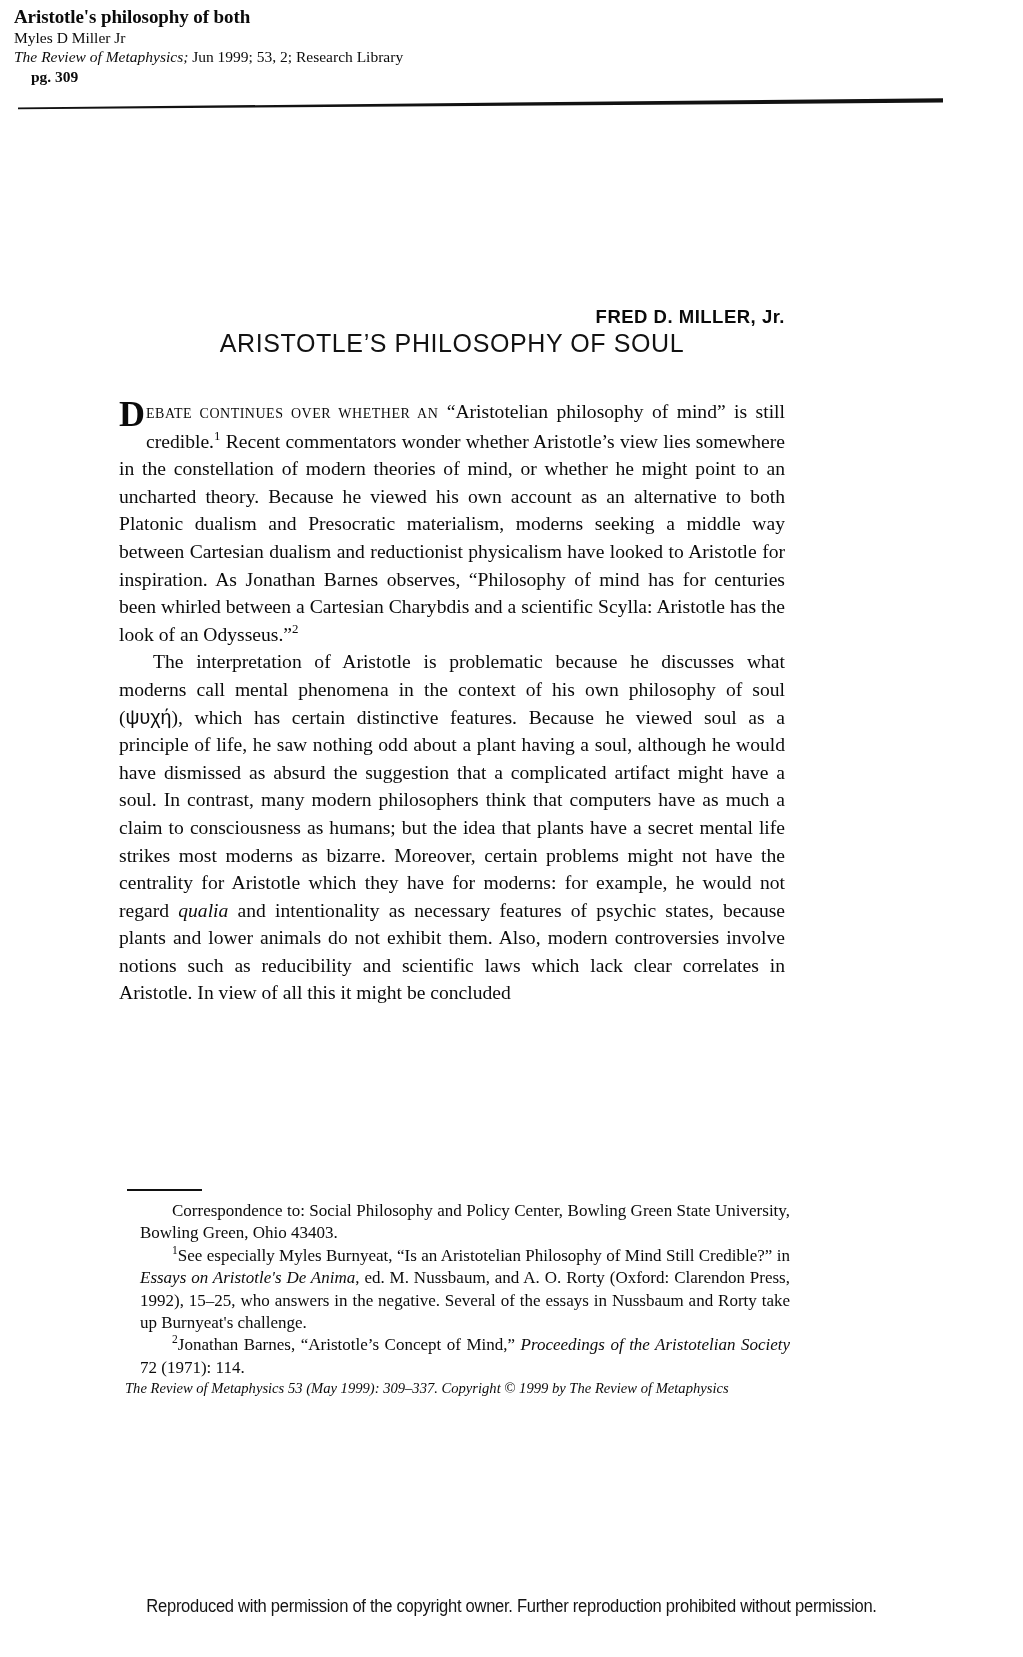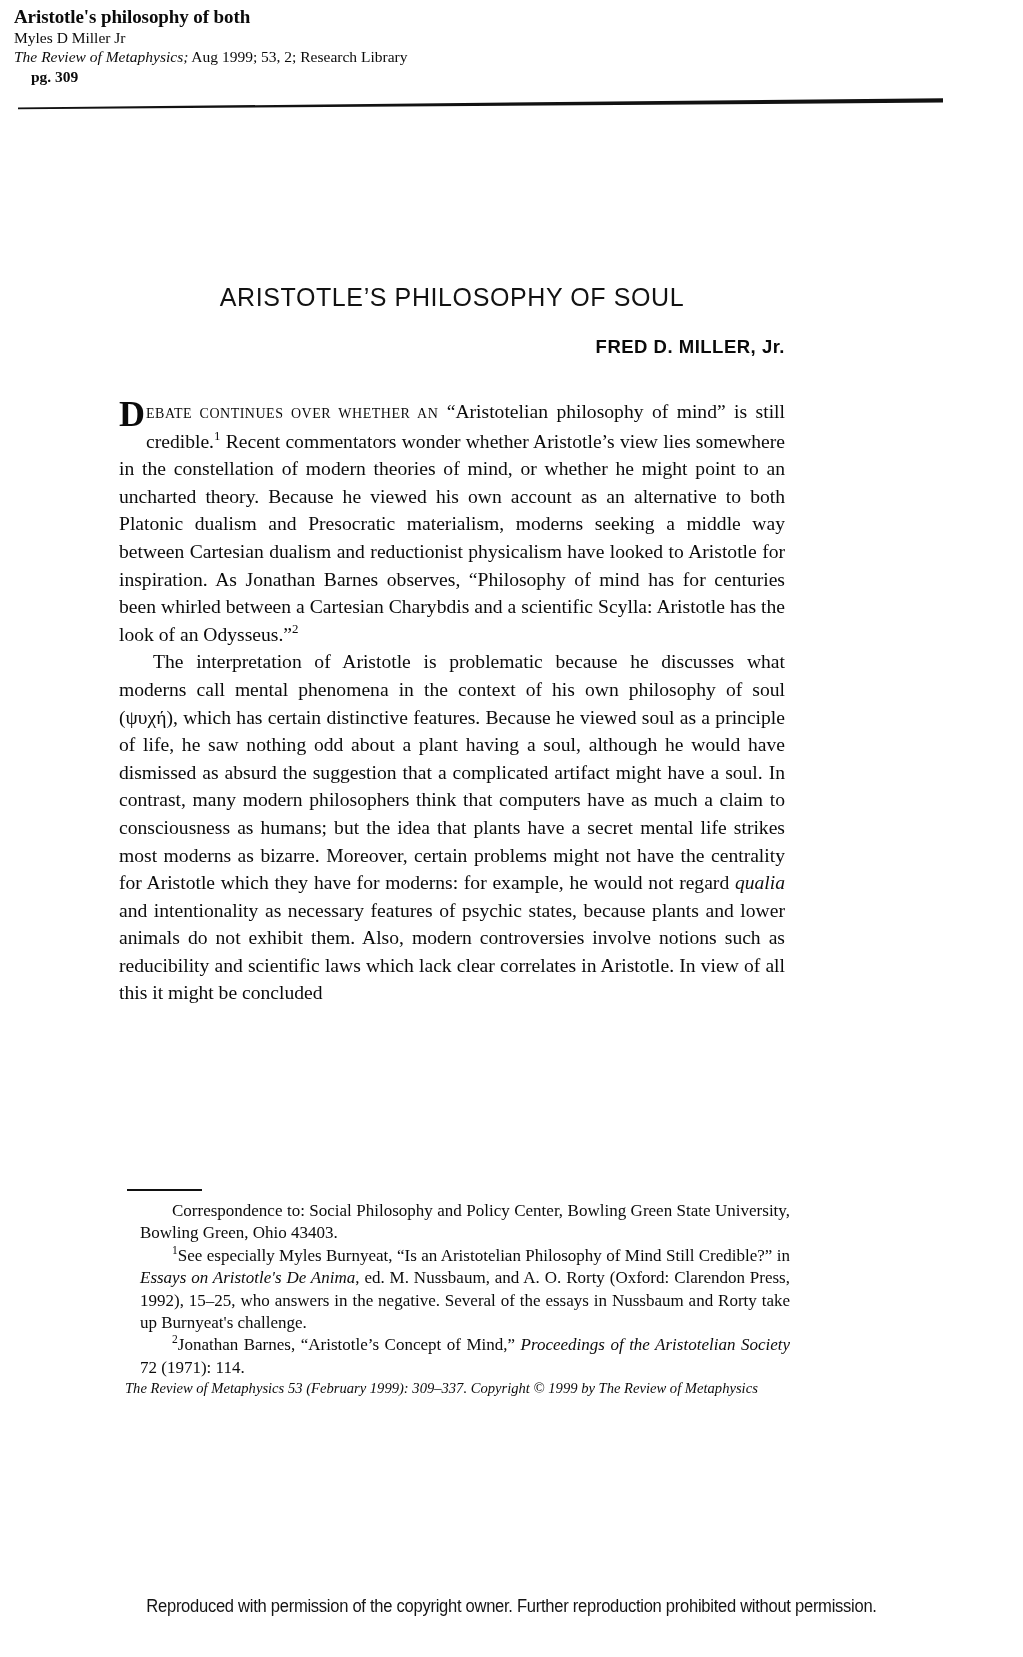--- a/index.html
+++ b/index.html
@@ -113,21 +113,21 @@
     font-weight: bold;
     padding-right: 1px;
     margin-top: 2px;
     font-family: "Liberation Serif", "DejaVu Serif", serif;
   }
   .smallcaps {
     font-size: 14px;
     letter-spacing: 0.5px;
   }
   .ital { font-style: italic; }
-  .greek { font-family: Liberation Serif, serif; }
+  .greek { font-family: Liberation Sans, sans-serif; }
   sup.fnref {
     font-size: 0.66em;
     vertical-align: super;
     line-height: 0;
   }
 
   
   #fn-rule {
     position: absolute;
     left: 127px;
@@ -178,52 +178,52 @@
     color: #141414;
     transform: scaleX(0.92);
   }
 </style>
 </head>
 <body>
 
 <div id="scan-header">
   <div class="hdr-title">Aristotle's philosophy of both</div>
   <div class="hdr-author">Myles D Miller Jr</div>
-  <div class="hdr-source"><span class="ital">The Review of Metaphysics;</span><span> Aug 1999; 53, 2; Research Library</span></div>
+  <div class="hdr-source"><span class="ital">The Review of Metaphysics;</span><span> Jun 1999; 53, 2; Research Library</span></div>
   <div class="hdr-page">pg. 309</div>
 </div>
 
 <div id="scan-rule">
   <svg width="925" height="14" viewBox="0 0 925 14" xmlns="http://www.w3.org/2000/svg">
     <polygon points="0,11.5 925,2.2 925,6.6 0,13.2" fill="#121212"></polygon>
   </svg>
 </div>
 
 <div id="article">
 
+  <div id="doc-byline">FRED D. MILLER, Jr.</div>
+
   <div id="doc-title">ARISTOTLE’S PHILOSOPHY OF SOUL</div>
 
-  <div id="doc-byline">FRED D. MILLER, Jr.</div>
-
   <div class="body-block">
 
     <p class="para"><span class="dropcap">D</span><span class="smallcaps">EBATE CONTINUES OVER WHETHER AN</span><span> “Aristotelian philosophy of mind” is still credible.</span><sup class="fnref">1</sup><span> Recent commentators wonder whether Aristotle’s view lies somewhere in the constellation of modern theories of mind, or whether he might point to an uncharted theory.  Because he viewed his own account as an alternative to both Platonic dualism and Presocratic materialism, moderns seeking a middle way between Cartesian dualism and reductionist physicalism have looked to Aristotle for inspiration.  As Jonathan Barnes observes, “Philosophy of mind has for centuries been whirled between a Cartesian Charybdis and a scientific Scylla: Aristotle has the look of an Odysseus.”</span><sup class="fnref">2</sup></p>
 
     <p class="para"><span>The interpretation of Aristotle is problematic because he discusses what moderns call mental phenomena in the context of his own philosophy of soul (</span><span class="greek">ψυχή</span><span>), which has certain distinctive features.  Because he viewed soul as a principle of life, he saw nothing odd about a plant having a soul, although he would have dismissed as absurd the suggestion that a complicated artifact might have a soul.  In contrast, many modern philosophers think that computers have as much a claim to consciousness as humans; but the idea that plants have a secret mental life strikes most moderns as bizarre.  Moreover, certain problems might not have the centrality for Aristotle which they have for moderns: for example, he would not regard </span><span class="ital">qualia</span><span> and intentionality as necessary features of psychic states, because plants and lower animals do not exhibit them.  Also, modern controversies involve notions such as reducibility and scientific laws which lack clear correlates in Aristotle.  In view of all this it might be concluded</span></p>
 
   </div>
 </div>
 
 <div id="fn-rule"></div>
 
 <div id="footnotes">
 
   <p class="indented" id="fn-correspondence">Correspondence to: Social Philosophy and Policy Center, Bowling Green State University, Bowling Green, Ohio 43403.</p>
 
   <p class="indented"><sup class="fnum">1</sup><span>See especially Myles Burnyeat, “Is an Aristotelian Philosophy of Mind Still Credible?” in </span><span class="ital">Essays on Aristotle's De Anima</span><span>, ed. M. Nussbaum, and A. O. Rorty (Oxford: Clarendon Press, 1992), 15–25, who answers in the negative. Several of the essays in Nussbaum and Rorty take up Burnyeat's challenge.</span></p>
 
   <p class="indented"><sup class="fnum">2</sup><span>Jonathan Barnes, “Aristotle’s Concept of Mind,” </span><span class="ital">Proceedings of the Aristotelian Society</span><span> 72 (1971): 114.</span></p>
 
-  <p id="fn-journal">The Review of Metaphysics 53 (February 1999): 309–337. Copyright © 1999 by The Review of Metaphysics</p>
+  <p id="fn-journal">The Review of Metaphysics 53 (May 1999): 309–337. Copyright © 1999 by The Review of Metaphysics</p>
 
 </div>
 
 <div id="permission-bar">Reproduced with permission of the copyright owner.  Further reproduction prohibited without permission.</div>
 
 </body></html>

